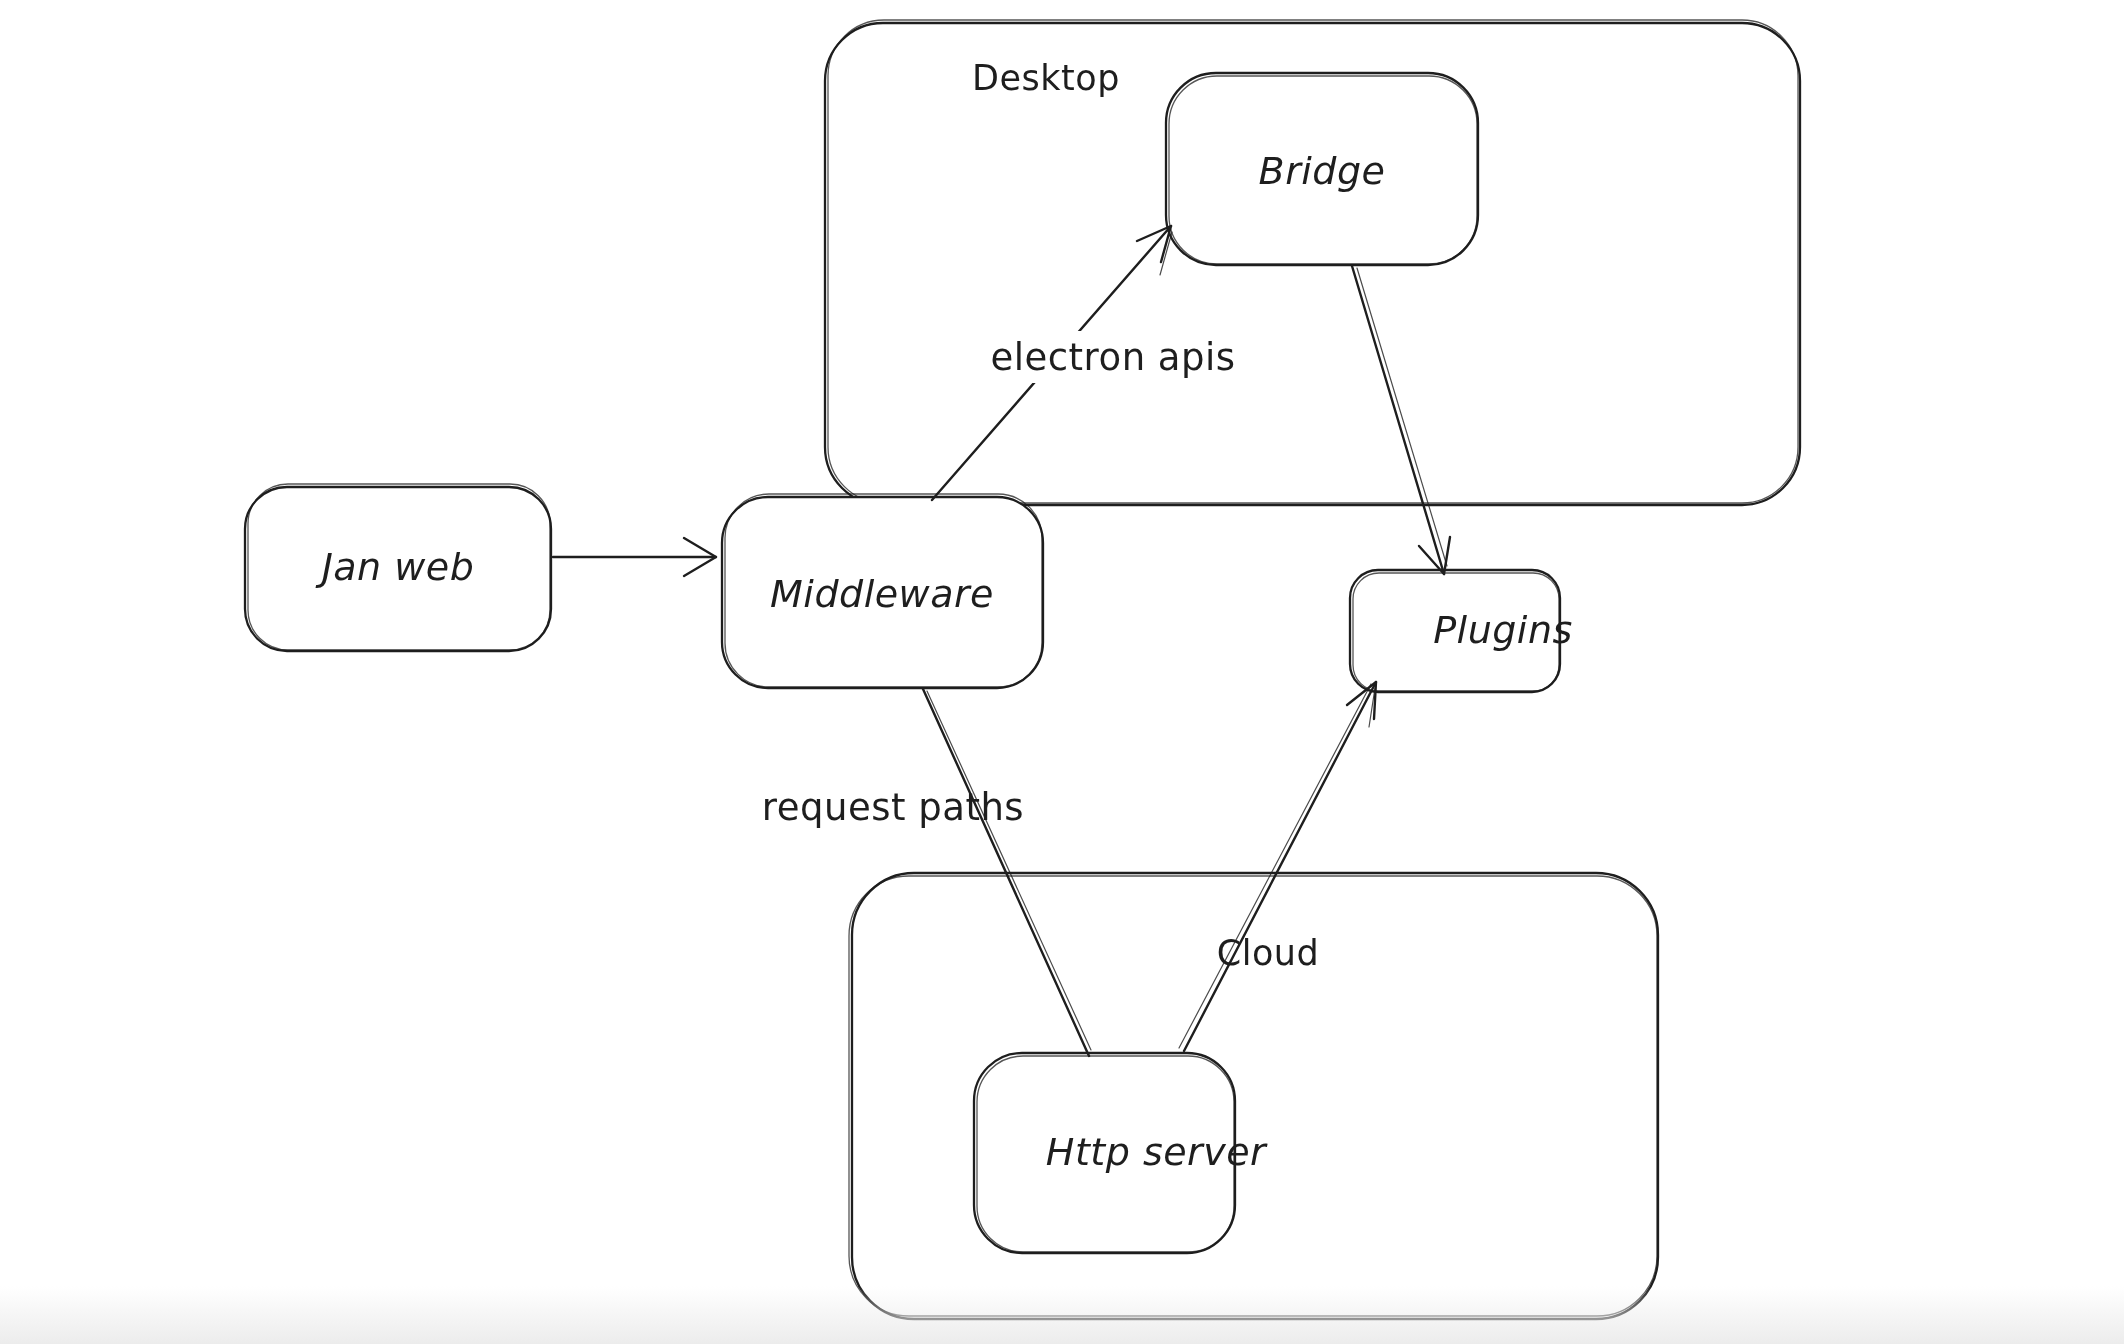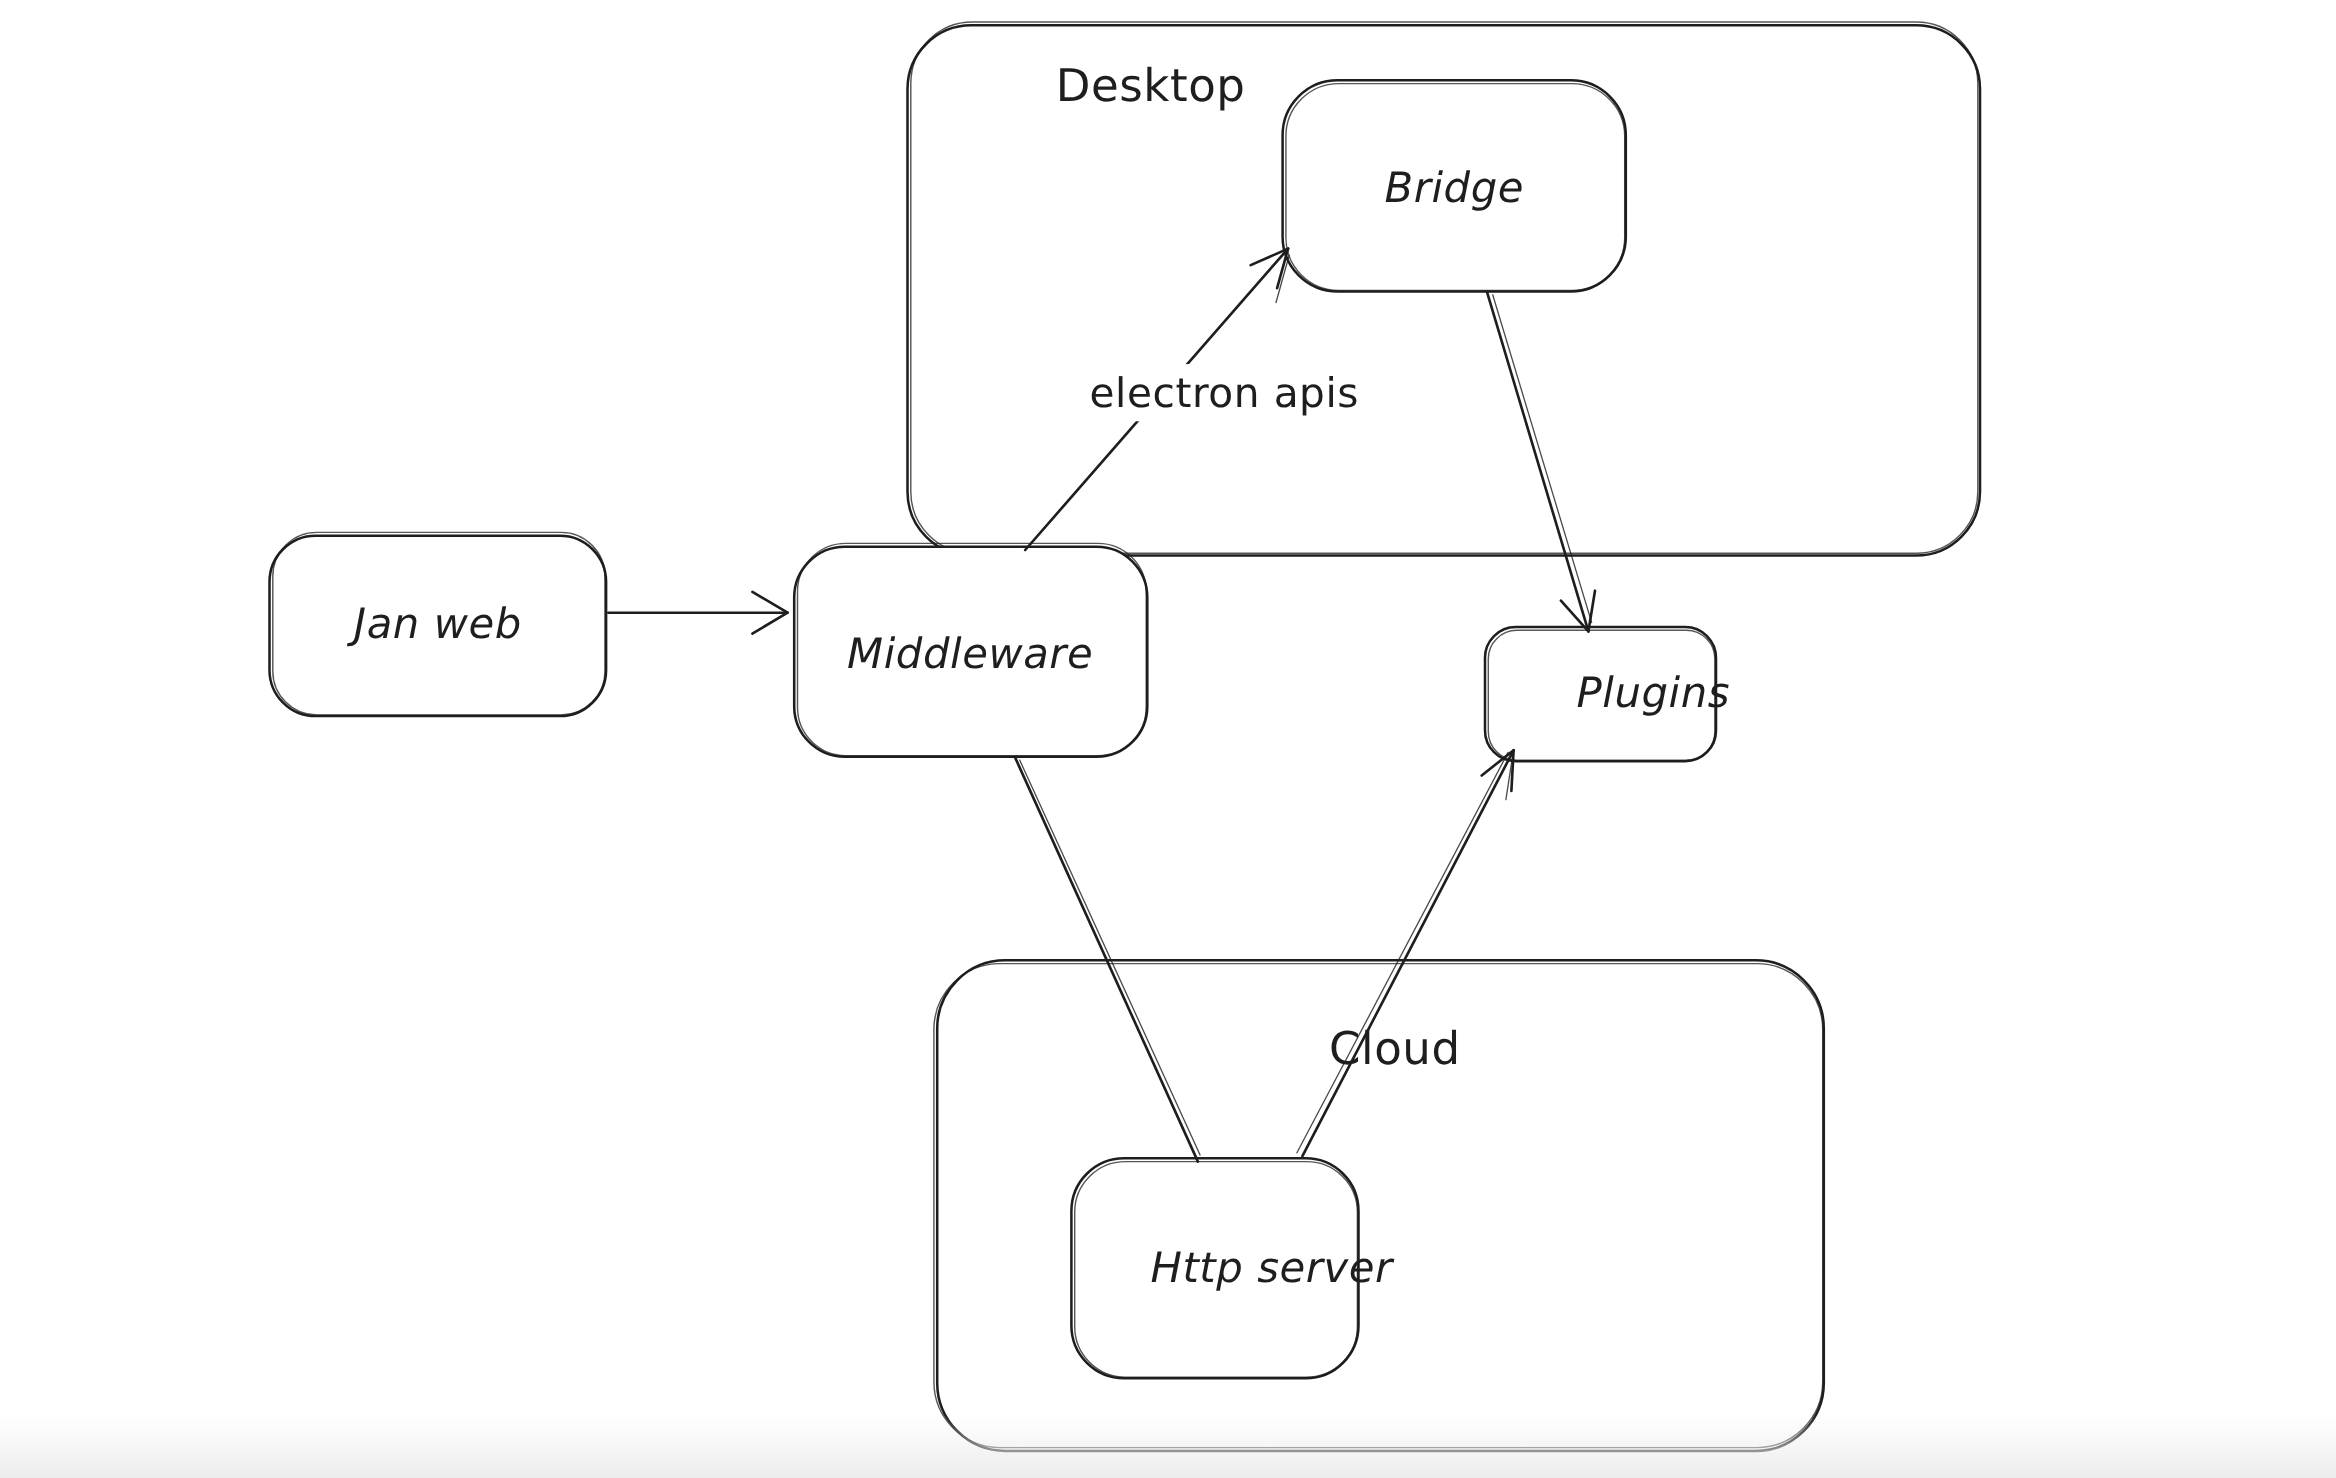--- a/index.html
+++ b/index.html
@@ -42,21 +42,21 @@
     position: absolute;
     display: flex;
     align-items: center;
     justify-content: center;
     text-align: center;
     letter-spacing: 0.5px;
     white-space: nowrap;
     color: #1e1e1e;
   }
   .node-label   { font-size: 38px; font-style: italic; }
-  .container-label { font-size: 41px; }
+  .container-label { font-size: 35px; }
   .edge-label   { font-size: 37px; }
   .edge-label.masked { background: #ffffff; padding: 0 6px; }
   .annotation {
     position: absolute;
     left: 354px;
     top: 951px;
     font-size: 38px;
     line-height: 56px;
     letter-spacing: 0.5px;
     white-space: nowrap;
@@ -143,16 +143,17 @@
   <div class="lbl container-label" style="left:946px; top:53px; width:200px; height:50px;">Desktop</div>
   <div class="lbl container-label" style="left:1168px; top:929px; width:200px; height:48px;">Cloud</div>
 
   <div class="lbl node-label" style="left:298px; top:544px; width:200px; height:46px;">Jan web</div>
   <div class="lbl node-label" style="left:762px; top:571px; width:240px; height:46px;">Middleware</div>
   <div class="lbl node-label" style="left:1222px; top:147px; width:200px; height:48px;">Bridge</div>
   <div class="lbl node-label" style="left:1403px; top:607px; width:200px; height:46px;">Plugins</div>
   <div class="lbl node-label" style="left:1036px; top:1129px; width:240px; height:46px;text-align:right;">Http server</div>
 
   <div class="lbl edge-label masked" style="left:976px; top:331px; width:262px; height:52px;">electron apis</div>
+  <div class="lbl edge-label" style="left:763px; top:782px; width:260px; height:50px;">request paths</div>
 
 
   <div class="bottom-fade"></div>
 </div>
 
 </body></html>

